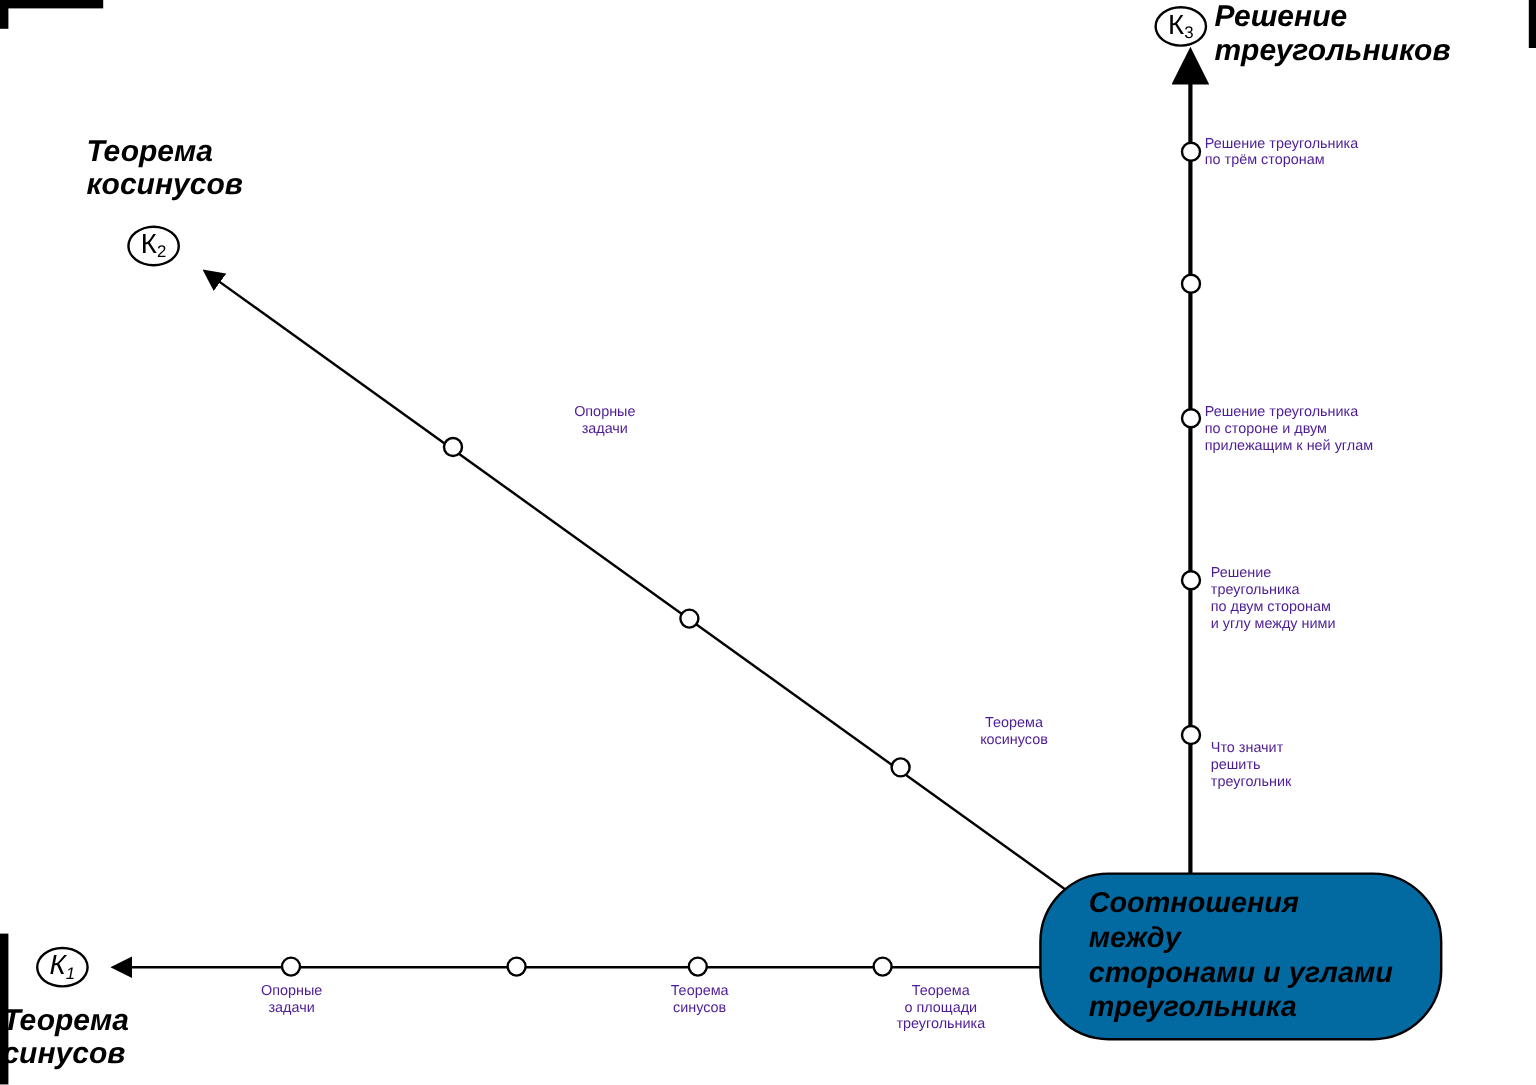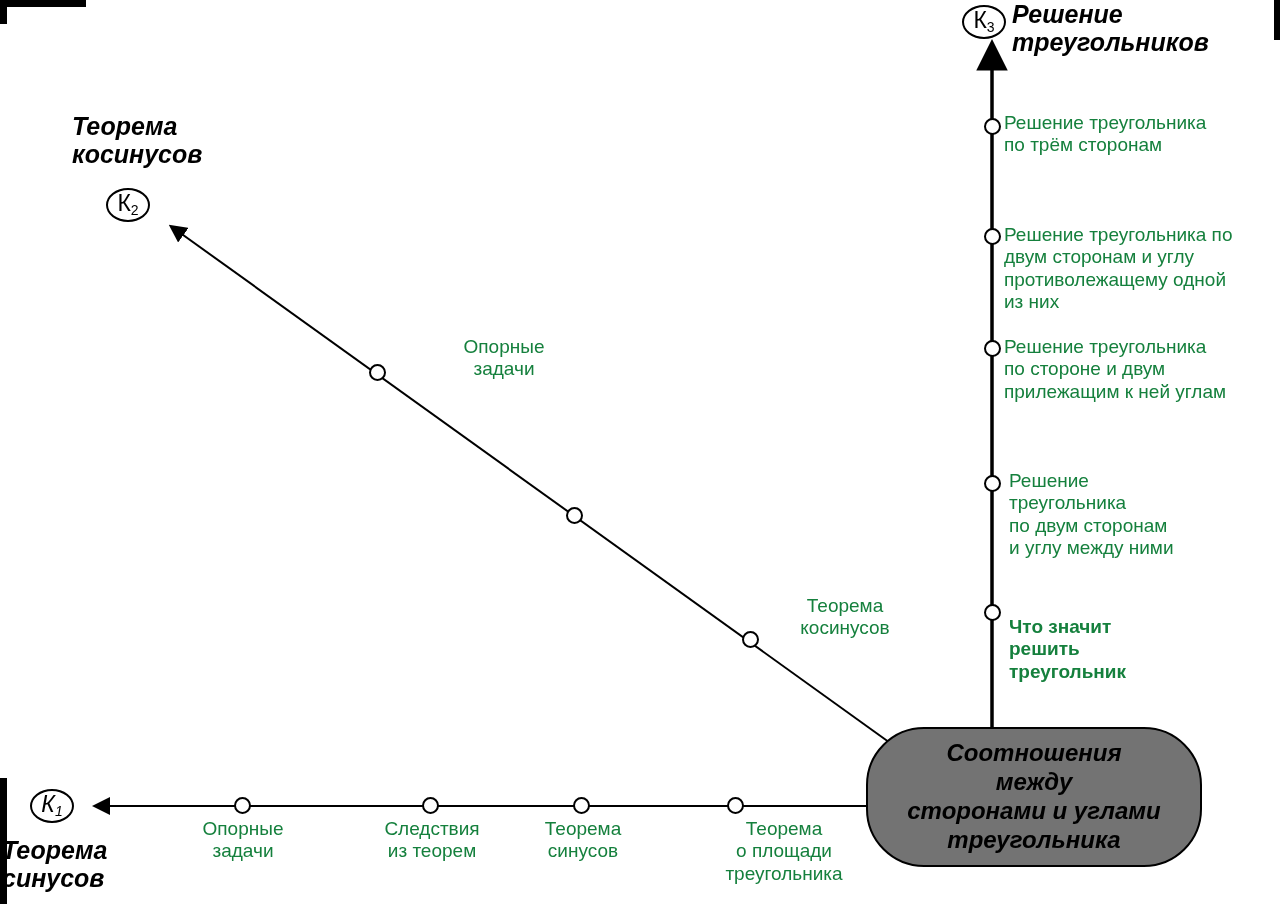--- a/index.html
+++ b/index.html
@@ -19,23 +19,23 @@
   #edges {
     position: absolute;
     left: 0;
     top: 0;
     width: 1280px;
     height: 904px;
     pointer-events: none;
   }
   .node-label {
     position: absolute;
-    font-size: 19px;
+    font-size: 12px;
     line-height: 1.18;
-    color: #15803d;
+    color: #4c1d95;
     white-space: pre-line;
   }
   .branch-title {
     position: absolute;
     font-size: 25px;
     font-weight: bold;
     font-style: italic;
     line-height: 1.12;
     white-space: pre-line;
   }
@@ -53,25 +53,24 @@
     background: #fff;
   }
   .circle-tag sub {
     font-size: 14px;
     vertical-align: -0.25em;
   }
   .root-box {
     position: absolute;
     border: 2.5px solid #000;
     border-radius: 58px;
-    background: #737373;
+    background: #0369a1;
     display: flex;
     align-items: center;
     justify-content: center;
-    text-align: center;
     font-size: 24px;
     font-weight: bold;
     font-style: italic;
     line-height: 1.2;
     white-space: pre-line;
     box-sizing: border-box;
   }
   .dot {
     position: absolute;
     width: 17px;
@@ -119,38 +118,34 @@
     <span>К<sub>3</sub></span>
   </div>
   <div class="branch-title" style="left:1012px; top:0px; width:268px;">Решение
 треугольников</div>
 
   <div class="dot" style="left:984px; top:118px;"></div>
   <div class="node-label" style="left:1004px; top:112px; width:262px;">Решение треугольника
 по трём сторонам</div>
 
   <div class="dot" style="left:984px; top:228px;"></div>
-  <div class="node-label" style="left:1004px; top:224px; width:276px;">Решение треугольника по
-двум сторонам и углу
-противолежащему одной
-из них</div>
 
   <div class="dot" style="left:984px; top:340px;"></div>
   <div class="node-label" style="left:1004px; top:336px; width:272px;">Решение треугольника
 по стороне и двум
 прилежащим к ней углам</div>
 
   <div class="dot" style="left:984px; top:475px;"></div>
   <div class="node-label" style="left:1009px; top:470px; width:230px;">Решение
 треугольника
 по двум сторонам
 и углу между ними</div>
 
   <div class="dot" style="left:984px; top:604px;"></div>
-  <div class="node-label" style="left:1009px; top:616px; width:180px;font-weight:bold;">Что значит
+  <div class="node-label" style="left:1009px; top:616px; width:180px;">Что значит
 решить
 треугольник</div>
 
   <div class="circle-tag" style="left:106px; top:188px;">
     <span>К<sub>2</sub></span>
   </div>
   <div class="branch-title" style="left:72px; top:112px; width:250px;">Теорема
 косинусов</div>
 
   <div class="dot" style="left:369px; top:364px;"></div>
@@ -167,22 +162,20 @@
     <span>К<sub>1</sub></span>
   </div>
   <div class="branch-title" style="left:2px; top:836px; width:200px;">Теорема
 синусов</div>
 
   <div class="dot" style="left:234px; top:797px;"></div>
   <div class="node-label" style="left:178px; top:818px; width:130px; text-align:center;">Опорные
 задачи</div>
 
   <div class="dot" style="left:422px; top:797px;"></div>
-  <div class="node-label" style="left:363px; top:818px; width:138px; text-align:center;">Следствия
-из теорем</div>
 
   <div class="dot" style="left:573px; top:797px;"></div>
   <div class="node-label" style="left:518px; top:818px; width:130px; text-align:center;">Теорема
 синусов</div>
 
   <div class="dot" style="left:727px; top:797px;"></div>
   <div class="node-label" style="left:700px; top:818px; width:168px; text-align:center;">Теорема
 о площади
 треугольника</div>
 

